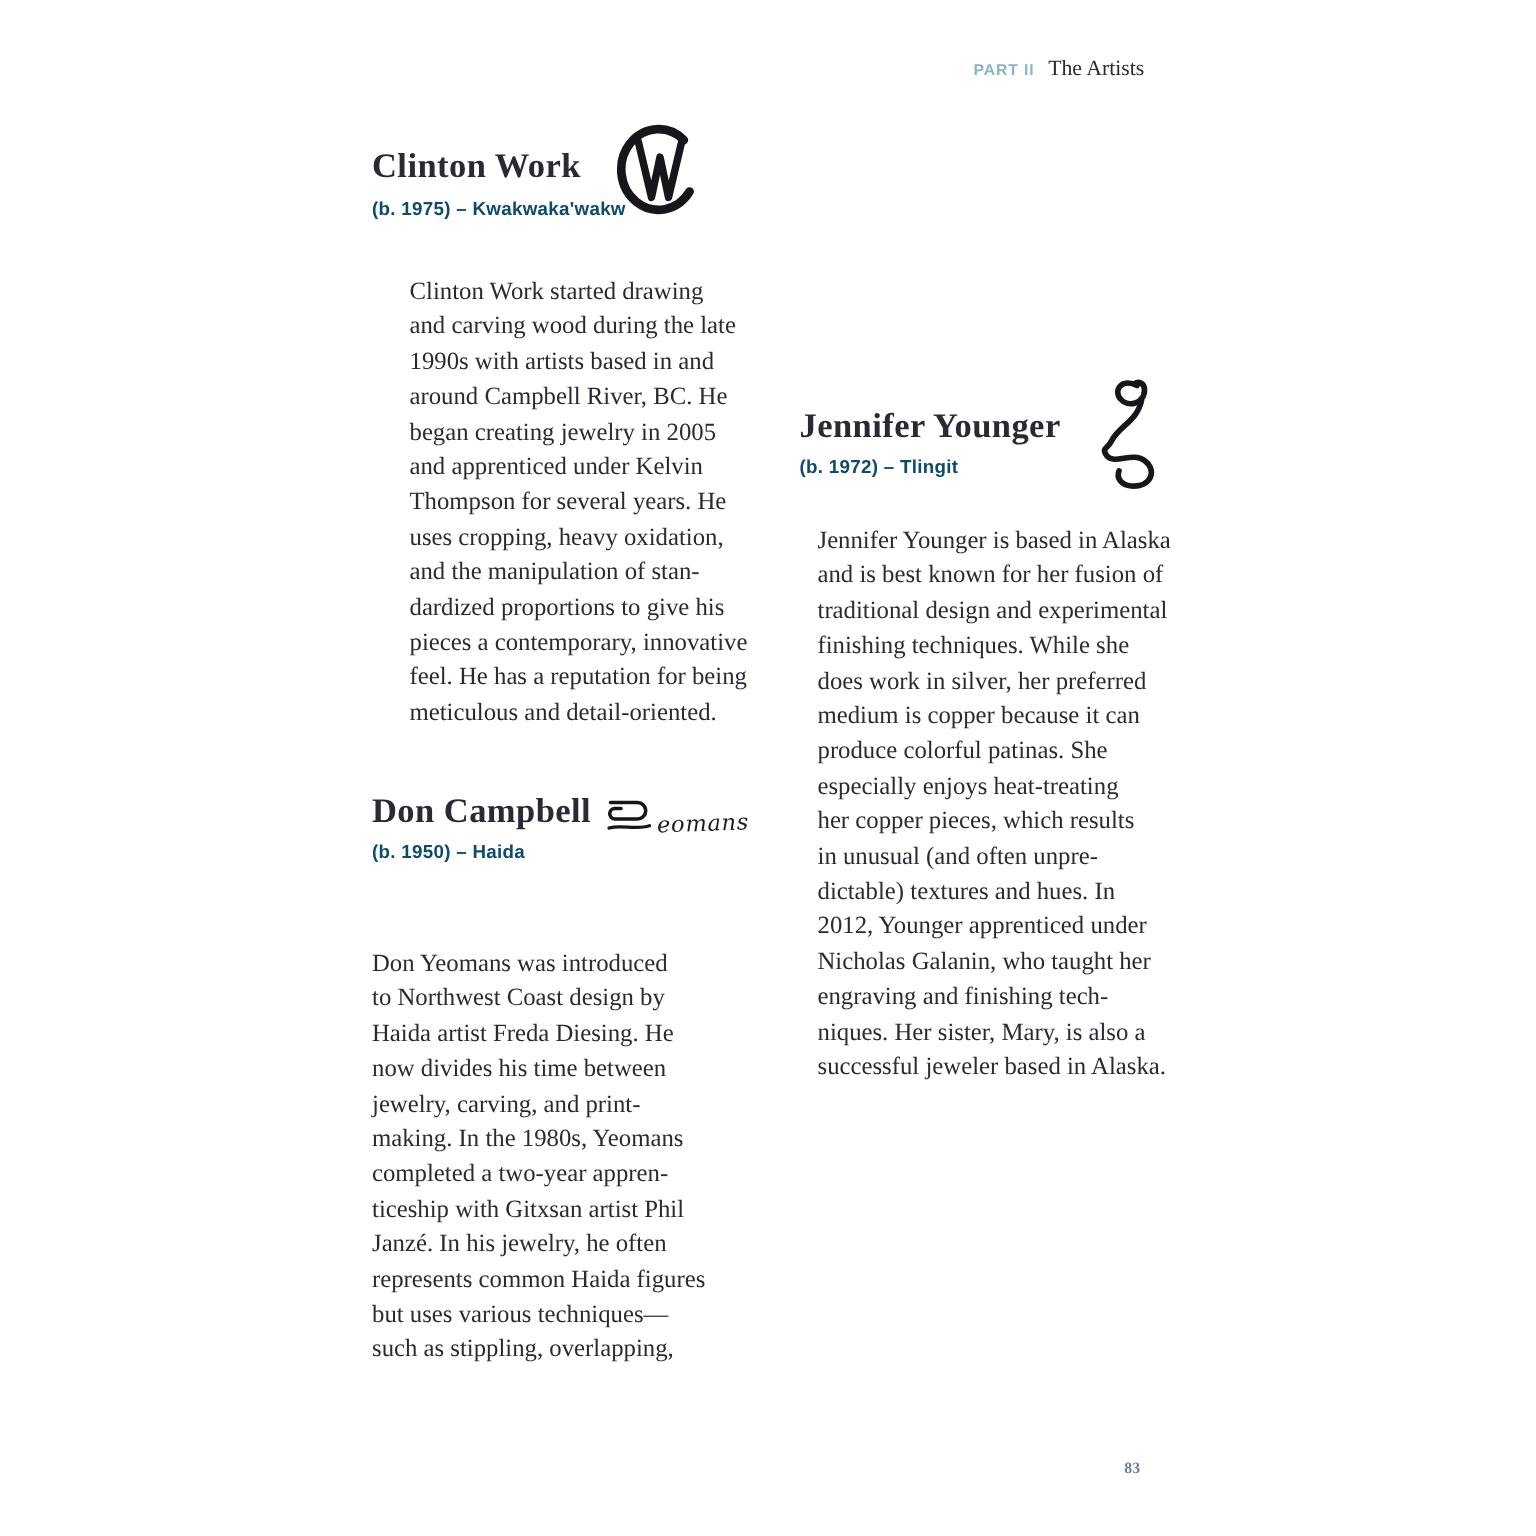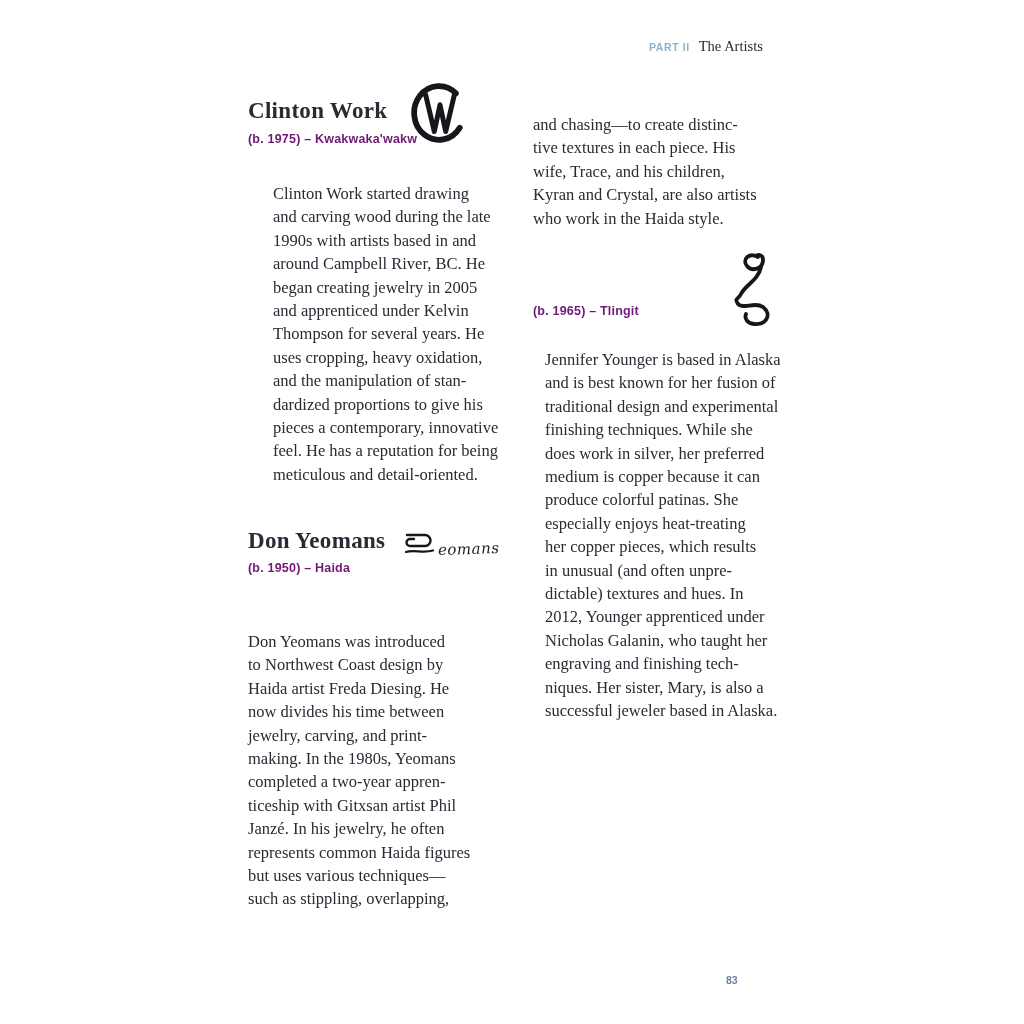--- a/index.html
+++ b/index.html
@@ -14,36 +14,36 @@
   }
   .section-title{
     font-family:"Liberation Serif", serif;font-size:14.5px;color:#2b2933;margin-left:9px;
   }
   .artist-title{
     position:absolute;font-size:23px;font-weight:bold;letter-spacing:0.3px;
     color:#2b2933;margin:0;white-space:nowrap;
   }
   .artist-meta{
     position:absolute;font-family:"Liberation Sans", sans-serif;font-weight:bold;
-    font-size:12.5px;letter-spacing:0.2px;color:#701a75;white-space:nowrap;
+    font-size:12.5px;letter-spacing:0.2px;color:#0c4a6e;white-space:nowrap;
   }
   .bio{
     position:absolute;font-size:16.5px;line-height:23.4px;white-space:pre-line;
     color:#2b2933;margin:0;
   }
   .mark{position:absolute;}
   .mark svg{display:block;}
   .sig-row{position:absolute;display:flex;align-items:flex-end;}
   .sig-text{
     font-family:"DejaVu Serif", serif;font-style:italic;font-size:15px;
     color:#1d1c22;margin-left:2px;transform:rotate(-2deg);letter-spacing:0.5px;
   }
   .page-number{
-    position:absolute;left:726px;top:974px;width:34px;text-align:left;
-    font-family:Liberation Sans, sans-serif;font-weight:bold;font-size:10.5px;
+    position:absolute;left:726px;top:974px;width:34px;text-align:right;
+    font-family:Liberation Serif, serif;font-weight:bold;font-size:10.5px;
     color:#6d7f9e;
   }
 </style>
 </head>
 <body>
 
 <div class="sheet">
 
   <div class="running-head">
     <span class="part-label">PART II</span><span class="section-title">The Artists</span>
@@ -67,21 +67,21 @@
 began creating jewelry in 2005
 and apprenticed under Kelvin
 Thompson for several years. He
 uses cropping, heavy oxidation,
 and the manipulation of stan-
 dardized proportions to give his
 pieces a contemporary, innovative
 feel. He has a reputation for being
 meticulous and detail-oriented.</p>
 
-  <h2 class="artist-title" style="left:248px;top:528px;">Don Yeomans</h2>
+  <h2 class="artist-title" style="left:248px;top:528px;">Don Campbell</h2>
 
   <div class="sig-row" style="left:402px;top:528px;">
     <svg width="34" height="30" viewBox="0 0 34 30" fill="none">
       <path d="M5 7 L23 7 A5.5 5.5 0 0 1 23 18 L8 18 A3.5 3.5 0 0 1 8 11 L12 11" stroke="#17161b" stroke-width="2.4" stroke-linecap="round" stroke-linejoin="round"></path>
       <path d="M4 24 C 12 21.5, 22 25.5, 31 22.5" stroke="#17161b" stroke-width="2.2" stroke-linecap="round"></path>
     </svg>
     <span class="sig-text">eomans</span>
   </div>
 
   <div class="artist-meta" style="left:248px;top:561px;">(b. 1950) – Haida</div>
@@ -92,35 +92,31 @@
 now divides his time between
 jewelry, carving, and print-
 making. In the 1980s, Yeomans
 completed a two-year appren-
 ticeship with Gitxsan artist Phil
 Janzé. In his jewelry, he often
 represents common Haida figures
 but uses various techniques—
 such as stippling, overlapping,</p>
 
-  <p class="bio" style="left:533px;top:113px;width:256px;">and chasing—to create distinc-
-tive textures in each piece. His
-wife, Trace, and his children,
-Kyran and Crystal, are also artists
-who work in the Haida style.</p>
 
+  <h2 class="artist-title" style="left:533px;top:271px;">Jennifer Younger</h2>
 
   <div class="mark" style="left:733px;top:250px;">
     <svg width="46" height="80" viewBox="0 0 46 80" fill="none">
       <path d="M25 7 C 15 2, 9 10, 14 16 C 19 22, 30 19, 30 10 C 30 5, 26 4, 23 6" stroke="#17161b" stroke-width="3.8" stroke-linecap="round"></path>
       <path d="M28 17 C 25 31, 13 34, 8 44 C 5 50, 1 48, 5 54 C 10 60, 22 51, 30 57 C 39 64, 34 75, 21 74 C 15 73.5, 11 69, 13 64" stroke="#17161b" stroke-width="3.8" stroke-linecap="round"></path>
     </svg>
   </div>
 
-  <div class="artist-meta" style="left:533px;top:304px;">(b. 1965) – Tlingit</div>
+  <div class="artist-meta" style="left:533px;top:304px;">(b. 1972) – Tlingit</div>
 
   <p class="bio" style="left:533px;top:348px;width:256px;margin-left:12px;">Jennifer Younger is based in Alaska
 and is best known for her fusion of
 traditional design and experimental
 finishing techniques. While she
 does work in silver, her preferred
 medium is copper because it can
 produce colorful patinas. She
 especially enjoys heat-treating
 her copper pieces, which results

